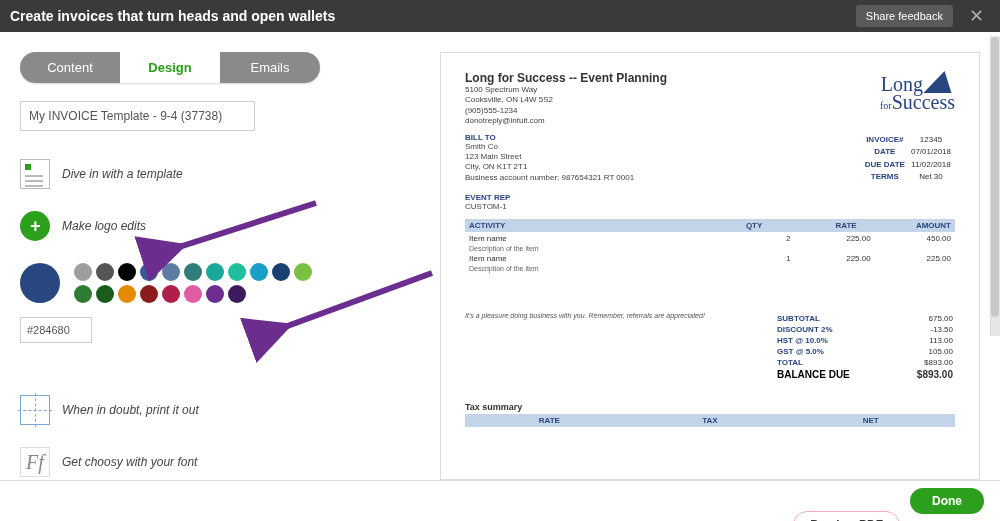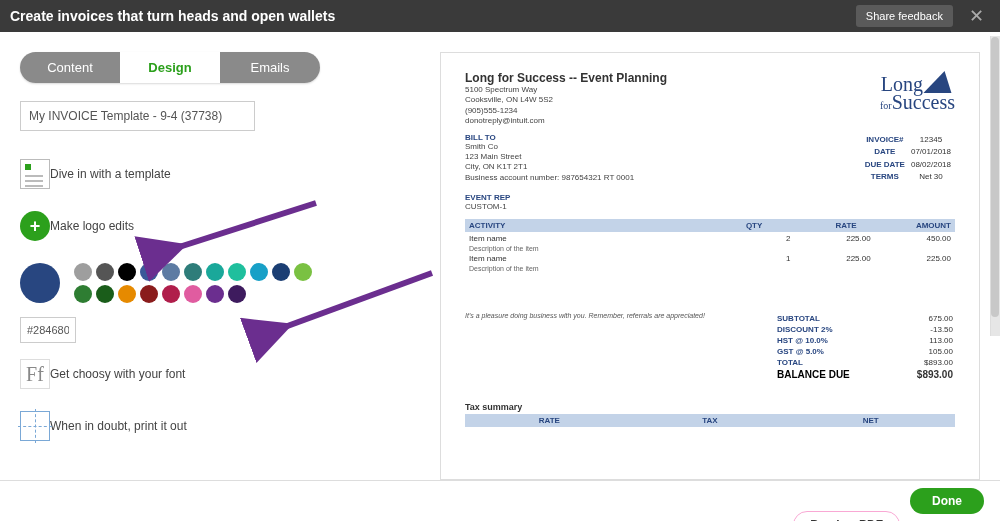--- a/index.html
+++ b/index.html
@@ -9,36 +9,36 @@
   .header-right { display: flex; align-items: center; gap: 10px; }
   .share-btn { background: #5a5a5a; color: #fff; border: none; padding: 5px 10px; font-size: 11px; border-radius: 3px; cursor: pointer; }
   .close-icon { color: #aaa; font-size: 18px; cursor: pointer; padding: 0 6px; }
   .main { display: flex; height: 448px; padding: 20px 20px 0 20px; gap: 20px; overflow: hidden; }
   .left { width: 400px; flex-shrink: 0; }
   .right { flex: 1; border: 1px solid #ddd; overflow: hidden; background: #fff; }
   .tabs { display: flex; border-radius: 18px; overflow: hidden; width: 300px; margin-bottom: 18px; box-shadow: 0 1px 2px rgba(0,0,0,.15);}
   .tab { flex: 1; text-align: center; padding: 8px 0; font-size: 13px; cursor: pointer; background: #8a8a8a; color: #fff; }
   .tab.active { background: #fff; color: #2ca01c; font-weight: bold; }
   .template-input { width: 235px; border: 1px solid #ccc; padding: 7px 8px; font-size: 12px; color: #555; margin-bottom: 28px; }
-  .option-row { display: flex; align-items: center; margin-bottom: 22px; cursor: pointer; }
+  .option-row { display: flex; align-items: center; gap: 12px; margin-bottom: 22px; cursor: pointer; font-style: italic; }
   .option-icon { width: 30px; height: 30px; display: flex; align-items: center; justify-content: center; font-size: 18px; color: #666; }
   .tpl-icon { border: 1px solid #bbb; position: relative; }
   .tpl-icon::before { content:''; position:absolute; top:4px; left:4px; width:6px; height:6px; background:#2ca01c; }
   .tpl-icon::after { content:''; position:absolute; bottom:6px; left:4px; width:18px; height:2px; background:#bbb; box-shadow:0 -5px 0 #bbb, 0 5px 0 #bbb; }
   .plus-icon { background: #2ca01c; color: #fff; border-radius: 50%; font-weight: bold; }
   .font-icon { font-family: Georgia, serif; font-size: 20px; color:#888; border:1px solid #ddd;}
   .size-icon { border:1px solid #7aa8d6; position:relative; }
   .size-icon::before { content:''; position:absolute; left:50%; top:-3px; bottom:-3px; border-left:1px dashed #7aa8d6;}
   .size-icon::after { content:''; position:absolute; top:50%; left:-3px; right:-3px; border-top:1px dashed #7aa8d6;}
   .option-label { font-size: 12px; color: #444; }
   .color-area { display:flex; align-items:flex-start; gap:14px; margin:8px 0 14px 0;}
   .big-swatch { width:40px; height:40px; border-radius:50%; background:#284680; flex-shrink:0;}
   .palette { display:flex; flex-wrap:wrap; width:240px; gap:4px;}
   .swatch { width:18px; height:18px; border-radius:50%; cursor:pointer;}
-  .hex-input { width:56px; border:1px solid #ccc; padding:6px 6px; font-size:11px; color:#555; margin-bottom:16px; }
+  .hex-input { width:72px; border:1px solid #ccc; padding:6px 6px; font-size:11px; color:#555; margin-bottom:52px; }
   .arrow { position:absolute; }
   .arrow svg { overflow:visible; }
   
   .inv { padding: 18px 24px 8px 24px; font-size: 9px; color:#333; }
   .inv-head { display:flex; justify-content:space-between; }
   .company-name { font-weight:bold; font-size:12px; }
   .addr-line { font-size:8px; color:#444; line-height:1.3em;}
   .inv-title { color:#284680; font-weight:bold; font-size:13px; margin-top:14px;}
   .billto-row { display:flex; justify-content:space-between; margin-top:6px;}
   .label-blue { color:#284680; font-weight:bold; font-size:8px;}
@@ -120,27 +120,27 @@
           <div class="swatch" style="background: rgb(138, 28, 28);"></div>
           <div class="swatch" style="background: rgb(176, 30, 75);"></div>
           <div class="swatch" style="background: rgb(224, 92, 160);"></div>
           <div class="swatch" style="background: rgb(107, 46, 143);"></div>
           <div class="swatch" style="background: rgb(62, 27, 94);"></div>
         </div>
     </div>
     <input class="hex-input" value="#284680" style="">
 
     <div class="option-row">
+      <div class="option-icon size-icon"></div>
+      <div class="option-label">When in doubt, print it out</div>
+    </div>
+
+    <div class="option-row">
       <div class="option-icon font-icon">Ff</div>
       <div class="option-label">Get choosy with your font</div>
-    </div>
-
-    <div class="option-row">
-      <div class="option-icon size-icon"></div>
-      <div class="option-label">When in doubt, print it out</div>
     </div>
 
     
     <div class="arrow" style="left:146px; top:146px;">
       <svg width="160" height="60">
           <defs>
             <marker id="ah1" markerWidth="8" markerHeight="8" refX="2" refY="4" orient="auto">
               <path d="M8,0 L0,4 L8,8 Z" fill="#6b2e8f"></path>
             </marker>
           </defs>
@@ -191,21 +191,21 @@
               <tr>
                 <td class="mlbl">INVOICE#</td>
                 <td>12345</td>
               </tr>
           <tr>
                 <td class="mlbl">DATE</td>
                 <td>07/01/2018</td>
               </tr>
           <tr>
                 <td class="mlbl">DUE DATE</td>
-                <td>08/02/2018</td>
+                <td>11/02/2018</td>
               </tr>
           <tr>
                 <td class="mlbl">TERMS</td>
                 <td>Net 30</td>
               </tr>
         </tbody>
           </table>
       </div>
 
       <div class="rep">

